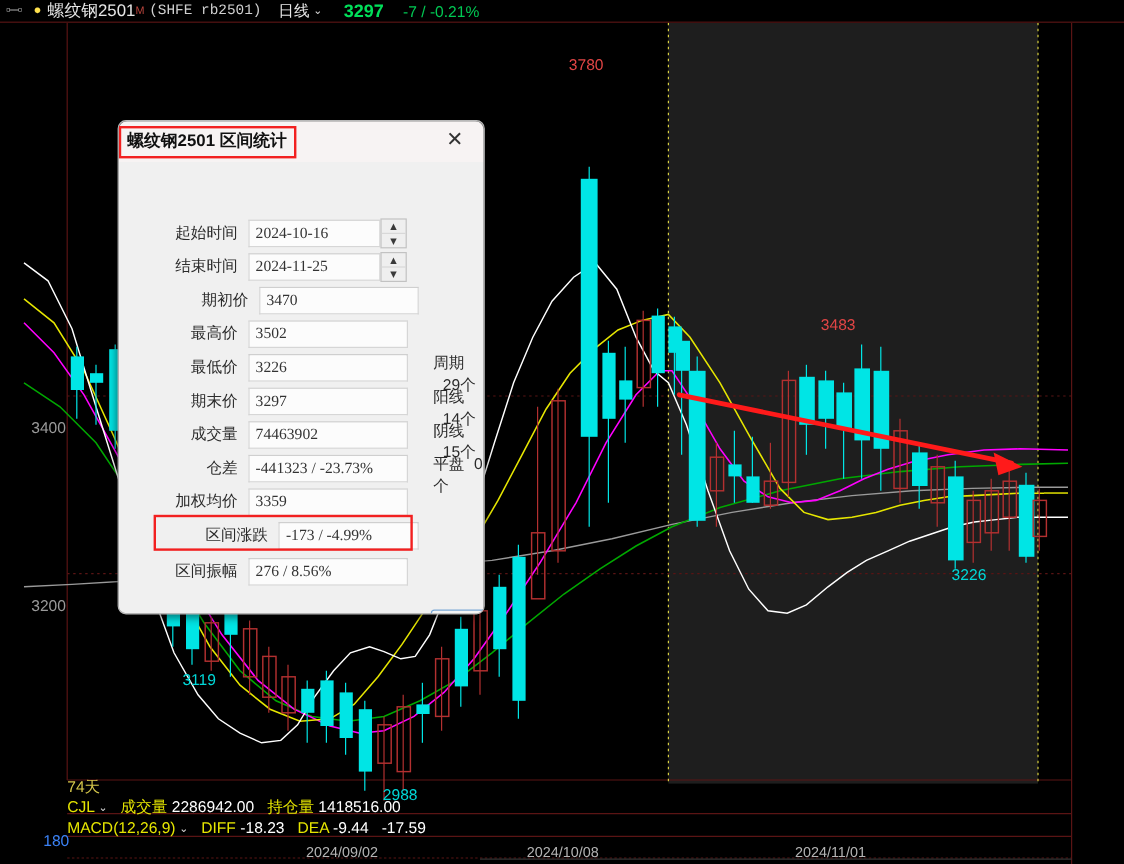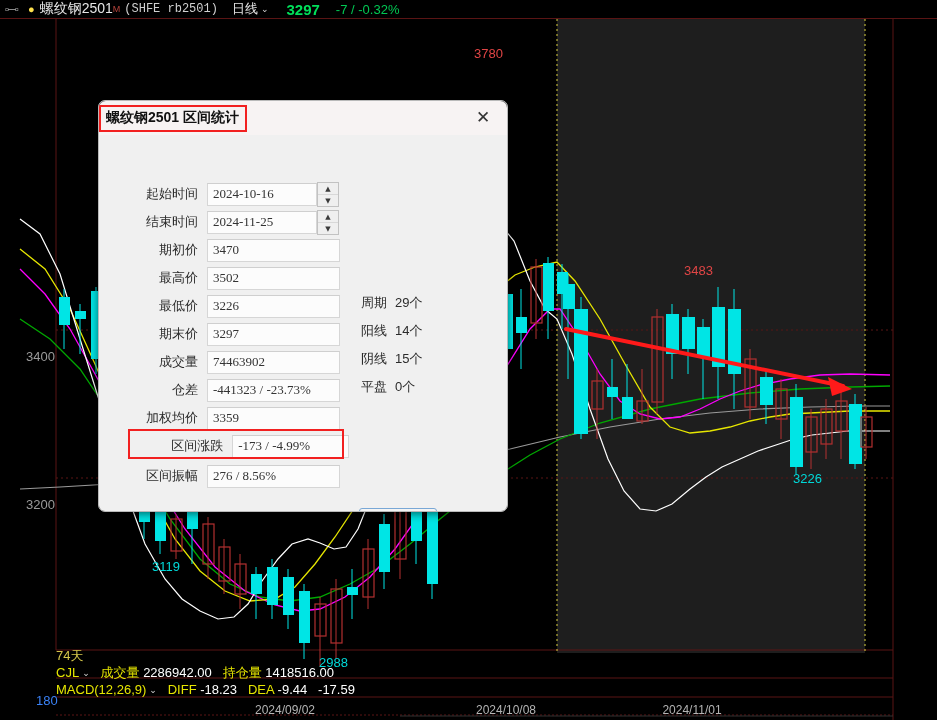--- a/index.html
+++ b/index.html
@@ -86,21 +86,21 @@
   }
 
   .xlabel {
     position: absolute; top: 703px; color: #b4b4b4; font-size: 12px;
     transform: translateX(-50%);
   }
 
   
   .dialog {
     position: absolute; left: 98px; top: 100px;
-    width: 410px; height: 412px;
+    width: 306px; height: 412px;
     background: #737373;
     border: 1px solid #b9b9b9;
     border-radius: 7px;
     box-shadow: 0 2px 8px rgba(0,0,0,0.55);
     overflow: hidden;
   }
   .dlg-titlebar {
     position: relative; height: 34px; background: #f7f3f3;
     border-top-left-radius: 7px; border-top-right-radius: 7px;
     display: flex; align-items: center;
@@ -182,21 +182,21 @@
 <div id="app">
 
   <div class="topbar">
     <span class="tb-icon">▫─▫</span>
     <span class="tb-dot">●</span>
     <span class="tb-name">螺纹钢2501</span>
       <span class="tb-sup">M</span>
     <span class="tb-code">(SHFE rb2501)</span>
     <span class="tb-period"><span>日线</span><span class="caret">⌄</span></span>
     <span class="tb-price">3297</span>
-    <span class="tb-chg">-7 / -0.32%</span>
+    <span class="tb-chg">-7 / -0.21%</span>
   </div>
 
   <div class="maline">
     <span class="ma-combo"><span>MA组合(5,10,20,40,60,0)</span><span class="caret">⌄</span></span>
     <span class="ma-item ma5"><span>MA5</span> <span>3309.40</span></span>
     <span class="ma-item ma10"><span>MA10</span> <span>3305.20</span></span>
     <span class="ma-item ma20"><span>MA20</span> <span>3356.00</span></span>
     <span class="ma-item ma40"><span>MA40</span> <span>3370.73</span></span>
     <span class="ma-item ma60"><span>MA60</span> <span>3307.32</span></span>
   </div>
@@ -379,21 +379,21 @@
       &nbsp; <span class="lbl">DIFF</span>
       <span class="val">-18.23</span>
       &nbsp; <span class="lbl">DEA</span>
       <span class="val">-9.44</span>
       &nbsp; <span class="val">-17.59</span>
     </div>
 
     <div class="left-scale-180" style="top:674px;">180</div>
 
     <div class="xlabel" style="left:285px; top:684px;">2024/09/02</div>
-    <div class="xlabel" style="left:506px; top:684px;">2024/10/08</div>
+    <div class="xlabel" style="left:469px; top:684px;">2024/10/08</div>
     <div class="xlabel" style="left:692px; top:684px;">2024/11/01</div>
   </div>
 
   <div class="dialog">
     <div class="dlg-titlebar">
       <div class="dlg-title-hl">螺纹钢2501 区间统计</div>
       <div class="dlg-close">✕</div>
     </div>
 
     <div class="dlg-body">
@@ -409,21 +409,21 @@
 
       <div class="form-row" style="top:73px;">
         <div class="frm-label">结束时间</div>
         <div class="frm-field spin">2024-11-25</div>
         <div class="spinner" style="left:218px; top:2px; right:auto;">
           <div class="spin-btn">▲</div>
           <div class="spin-btn">▼</div>
         </div>
       </div>
 
-      <div class="form-row" style="top:101px;">
+      <div class="form-row" style="top:101px;justify-content:flex-end;">
         <div class="frm-label">期初价</div>
         <div class="frm-field wide">3470</div>
       </div>
 
       <div class="form-row" style="top:129px;">
         <div class="frm-label">最高价</div>
         <div class="frm-field wide">3502</div>
       </div>
 
       <div class="form-row" style="top:157px;">

